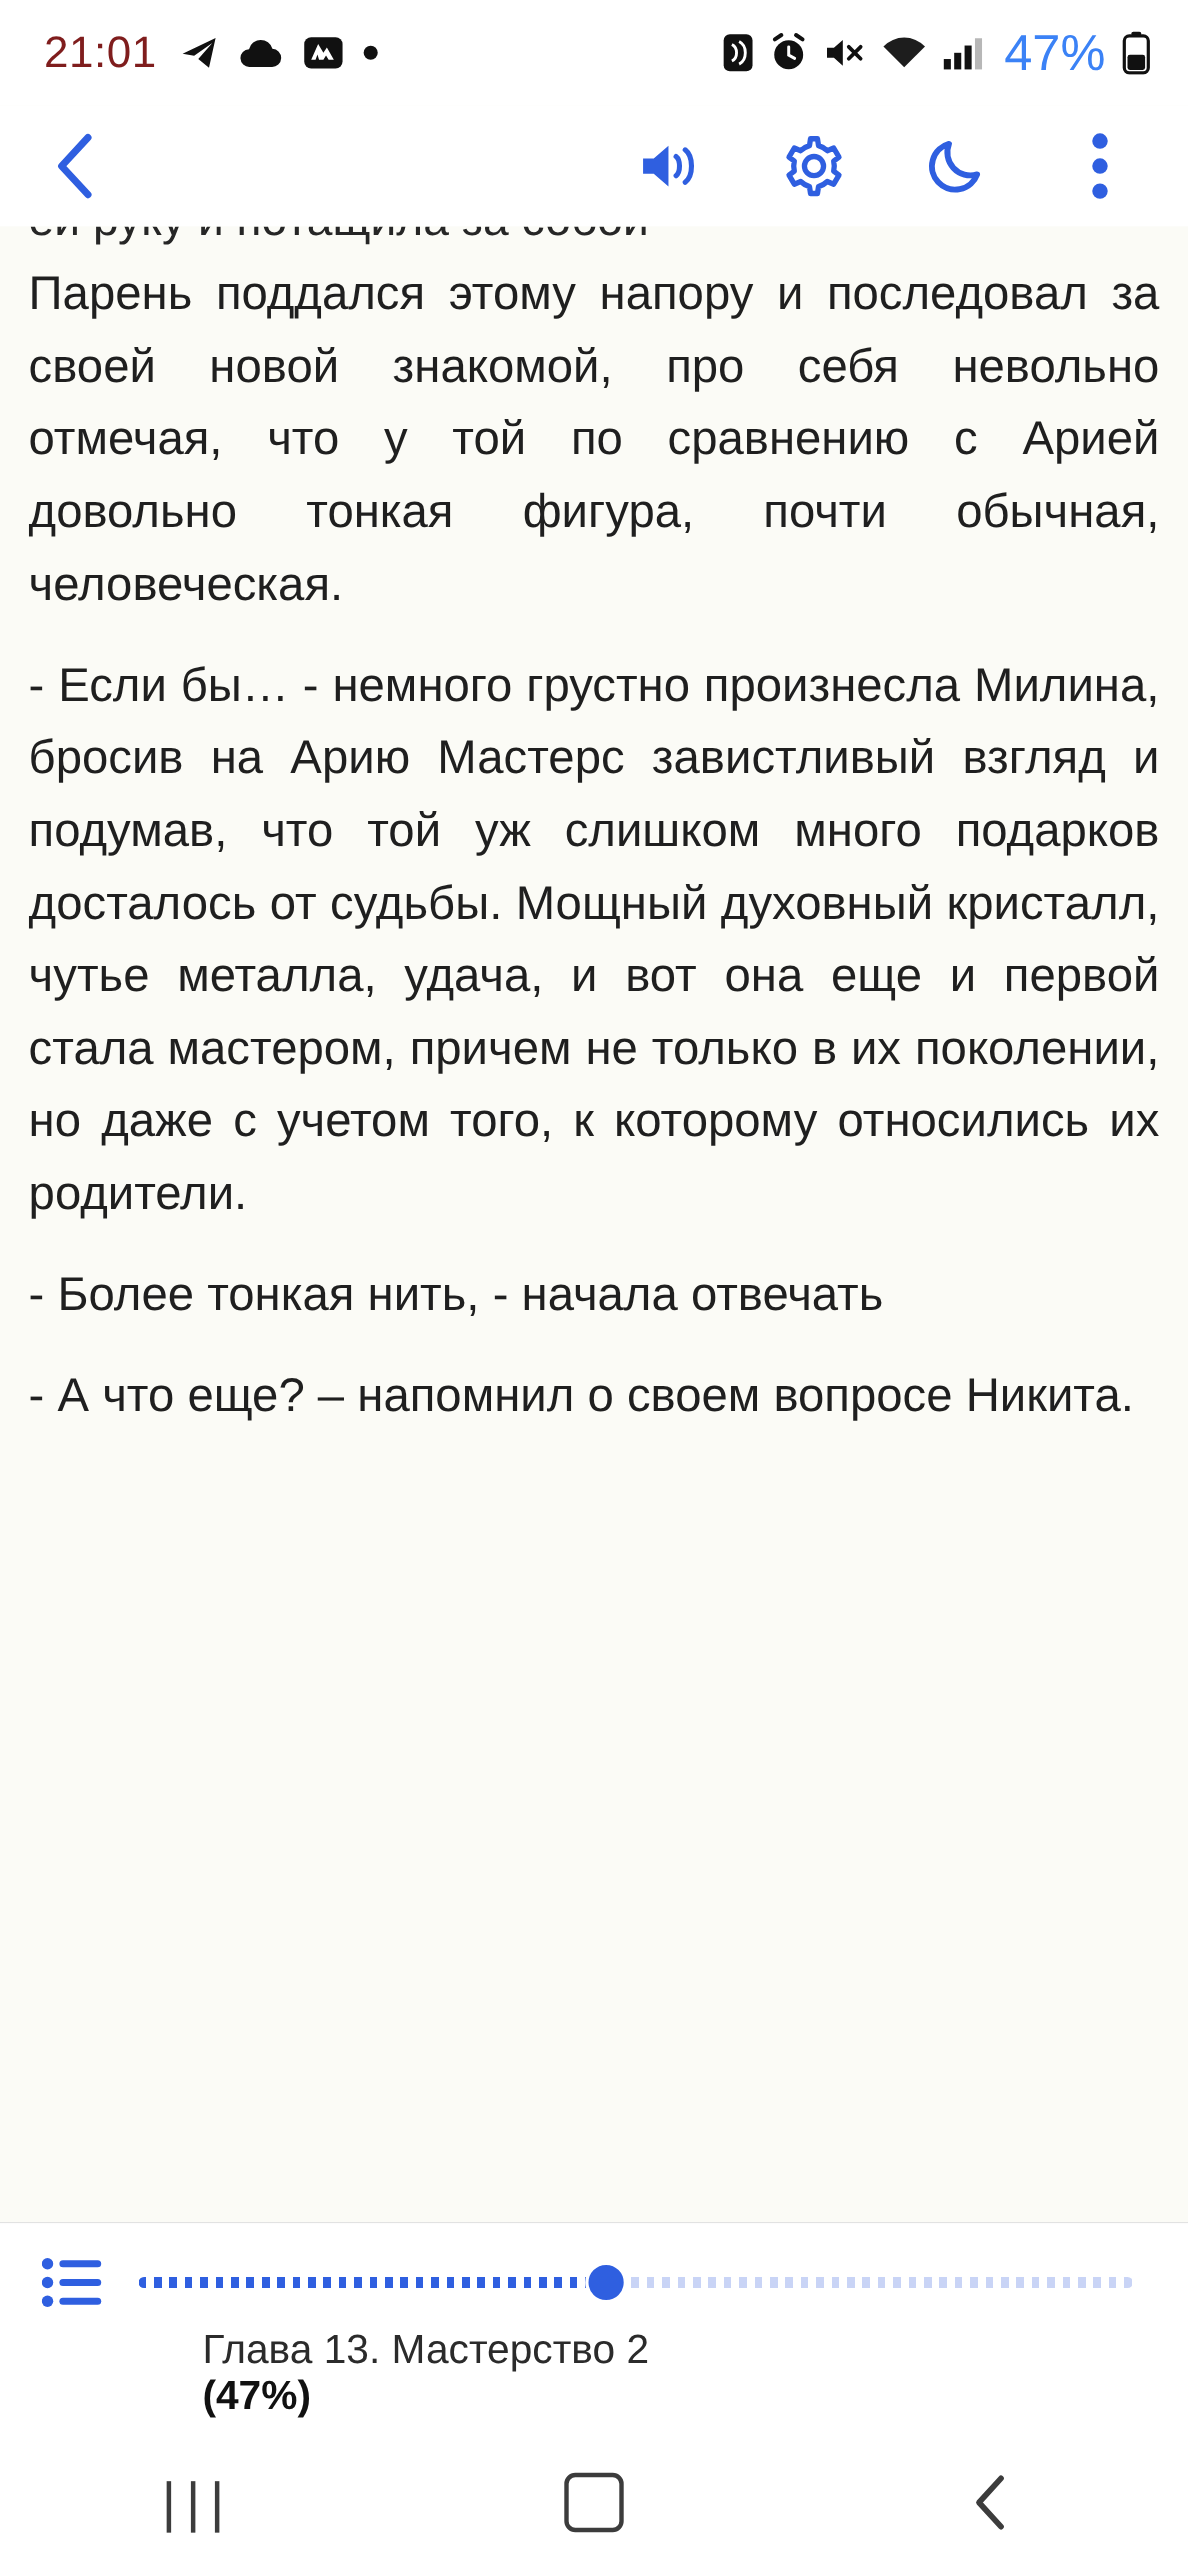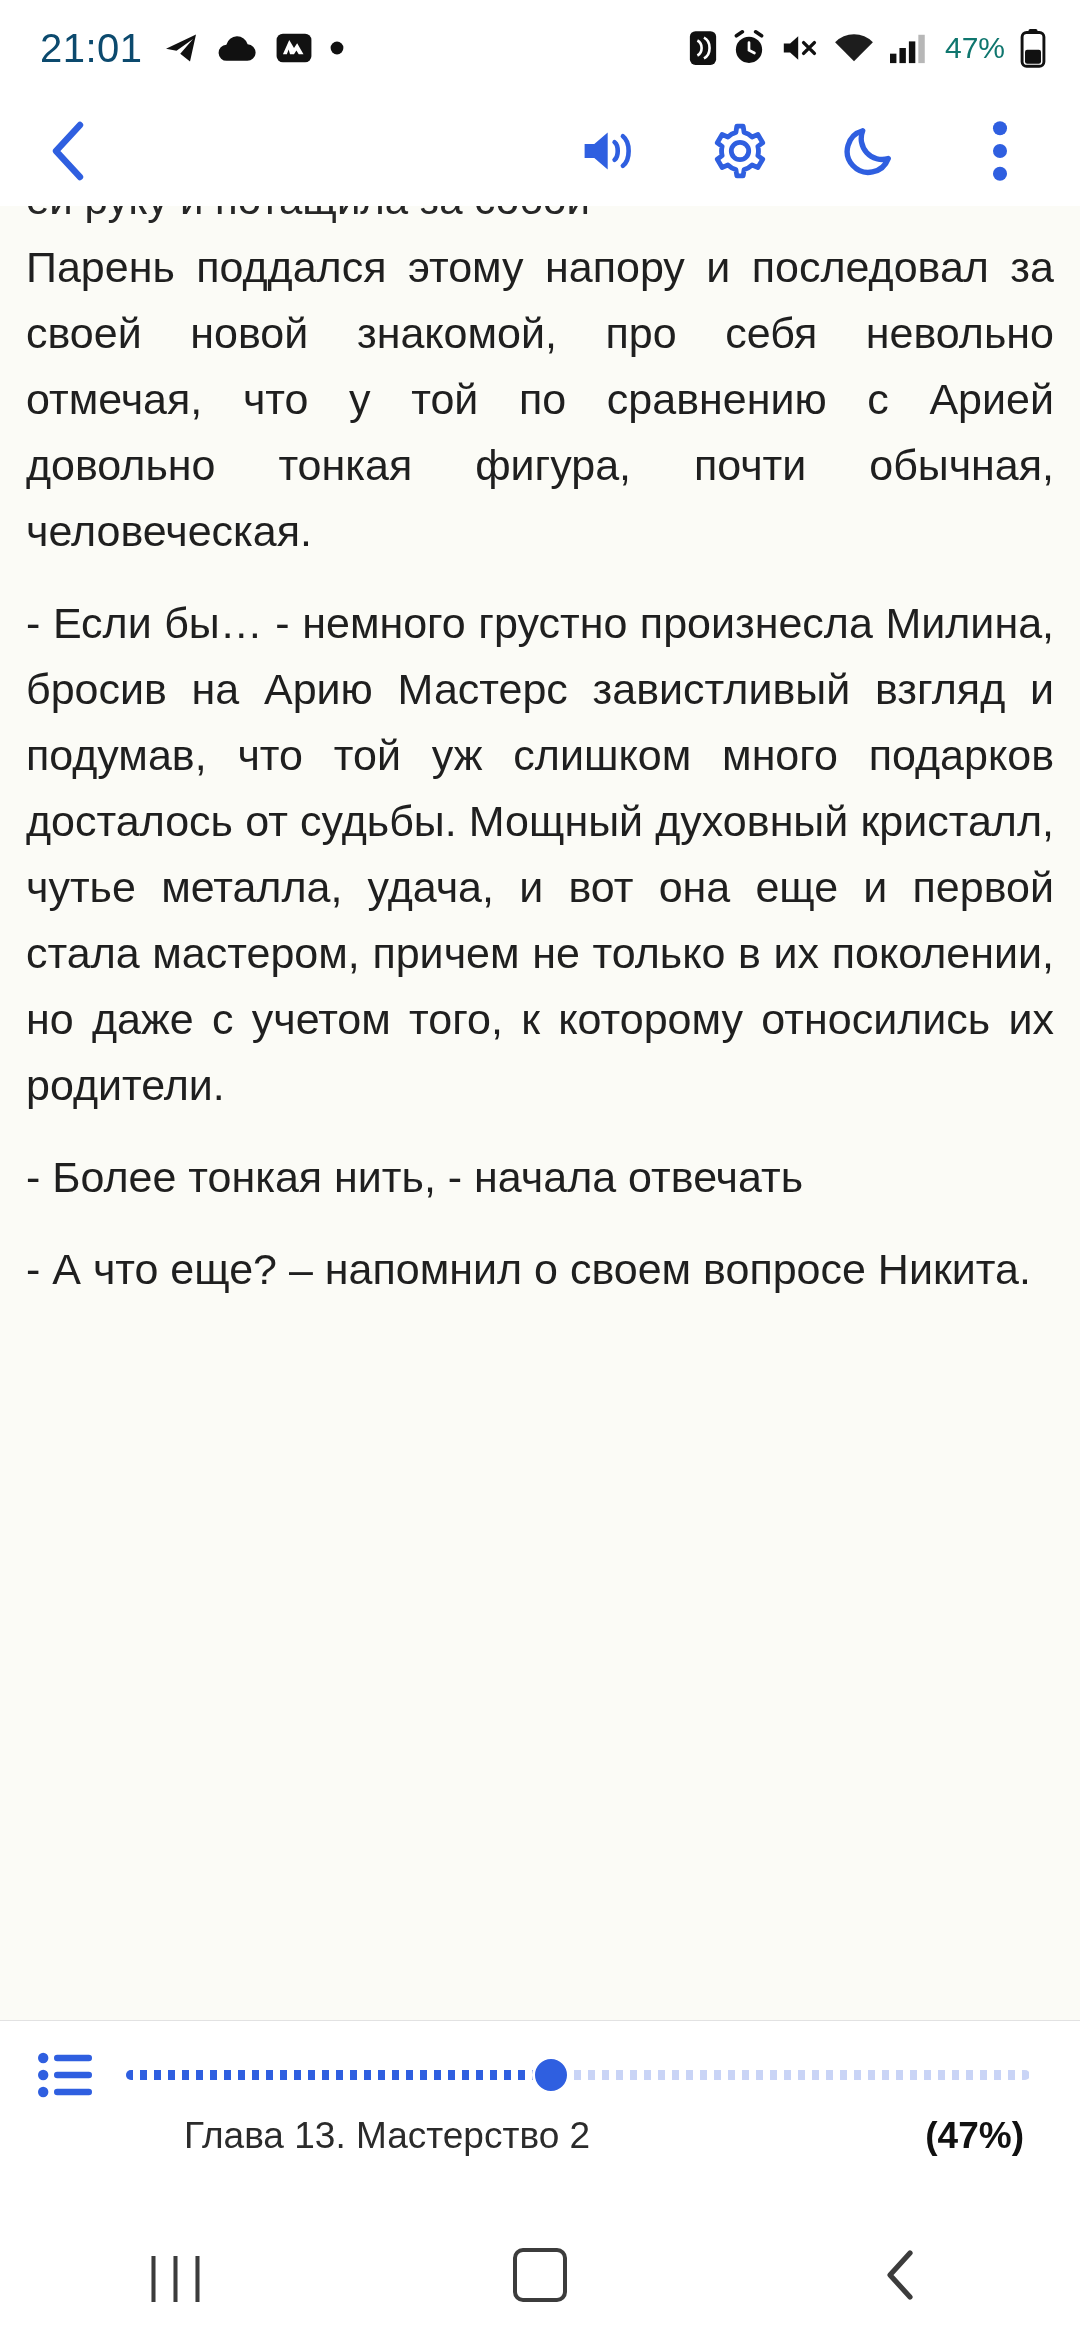--- a/index.html
+++ b/index.html
@@ -34,37 +34,37 @@
     box-sizing: border-box;
     flex: none;
   }
   .status-left {
     display: flex;
     align-items: center;
     gap: 18px;
   }
   .clock {
     font-size: 40px;
-    color: #0c4a6e;
+    color: #7f1d1d;
     letter-spacing: 0.5px;
     font-family: "Liberation Sans", sans-serif;
   }
   .status-icons-left {
     display: flex;
     align-items: center;
     gap: 14px;
   }
   .status-right {
     display: flex;
     align-items: center;
     gap: 13px;
   }
   .battery-text {
-    font-size: 30px;
-    color: #0f766e;
+    font-size: 46px;
+    color: #3b82f6;
     margin-left: 6px;
     margin-right: 2px;
   }
   .ic {
     display: inline-block;
     line-height: 0;
   }
 
   
   .toolbar {
@@ -189,20 +189,21 @@
     background: #2f5fe0;
     border: 3px solid #ffffff;
     box-sizing: border-box;
   }
   .bb-row2 {
     display: flex;
     align-items: flex-start;
     justify-content: space-between;
     padding: 0 22px 0 150px;
     margin-top: -14px;
+    flex-direction: column;
   }
   .chapter-label {
     font-size: 37px;
     color: #2b2b2b;
   }
   .percent-label {
     font-size: 37px;
     color: #111111;
     font-weight: bold;
   }

